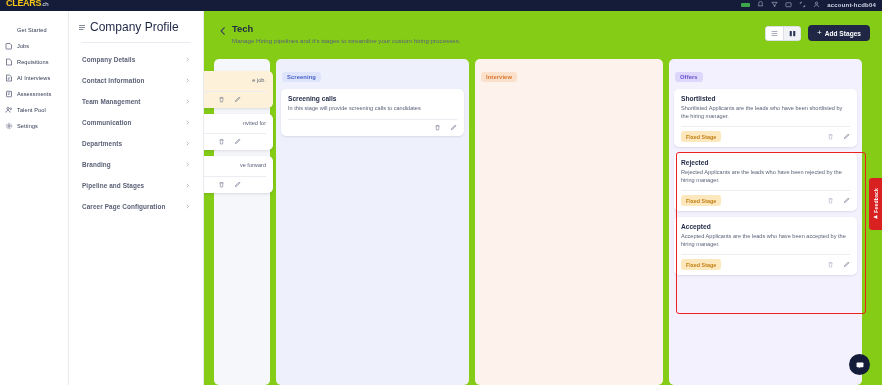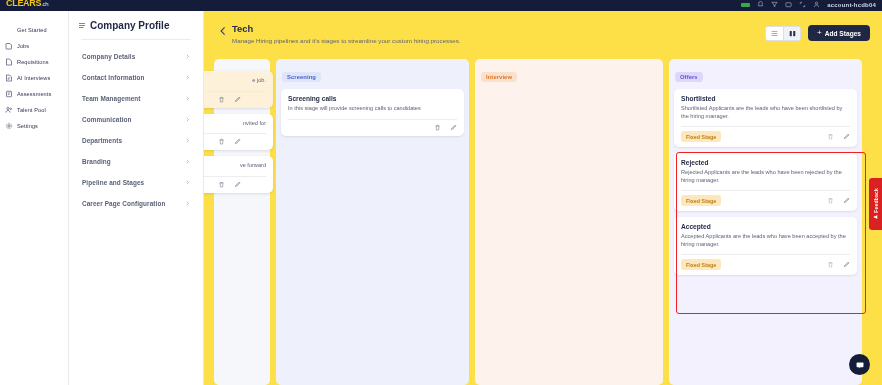--- a/index.html
+++ b/index.html
@@ -46,33 +46,33 @@
   .rail-label { font-size: 5.6px; color: #30374f; white-space: nowrap; letter-spacing: .1px;}
   .rail-ico { width: 8px; height: 8px; flex: 0 0 8px; display:block; }
 
   
   .cpanel {
     position: absolute; top: 11px; left: 69px; width: 135px; height: 374px;
     background: #fff; border-right: 1px solid #e8eaf0; padding: 9px 9px 0 9px;
   }
   .cpanel-head { display: flex; align-items: center; gap: 4px; margin-bottom: 8px; }
   .burger { width: 8px; height: 7px; display:block; }
-  .cpanel-title { font-size: 10px; font-weight: 700; color: #1f2744; }
+  .cpanel-title { font-size: 12px; font-weight: 400; color: #1f2744; }
   .cp-divider { height: 1px; background: #e9ebf2; margin: 0 3px 6px 3px; }
   .cp-item {
     display: flex; align-items: center; justify-content: space-between;
     padding: 7px 4px; cursor: pointer;
   }
   .cp-item-label { font-size: 6.4px; color: #5a6076; font-weight: 600; letter-spacing: .1px; }
   .chev { width: 5px; height: 5px; display:block; }
 
   
   .main {
     position: absolute; top: 11px; left: 204px; right: 0; bottom: 0;
-    background: #fde047; overflow: hidden;
+    background: #84cc16; overflow: hidden;
   }
   .main-head { display: flex; align-items: flex-start; padding: 12px 12px 0 15px; }
   .back-chev { width: 8px; height: 10px; margin: 3px 5px 0 0; display:block; cursor:pointer; }
   .page-title { font-size: 9.4px; font-weight: 700; color: #1f2744; line-height: 12px; }
   .page-sub { font-size: 6.2px; color: #5c6279; margin-top: 2px; line-height: 8px; }
   .head-actions { margin-left: auto; display: flex; align-items: center; gap: 7px; padding-top: 2px; }
   .view-toggle {
     display: flex; border: 1px solid #dcdfe8; border-radius: 3px; overflow: hidden;
     background: #fff; height: 15px;
   }

